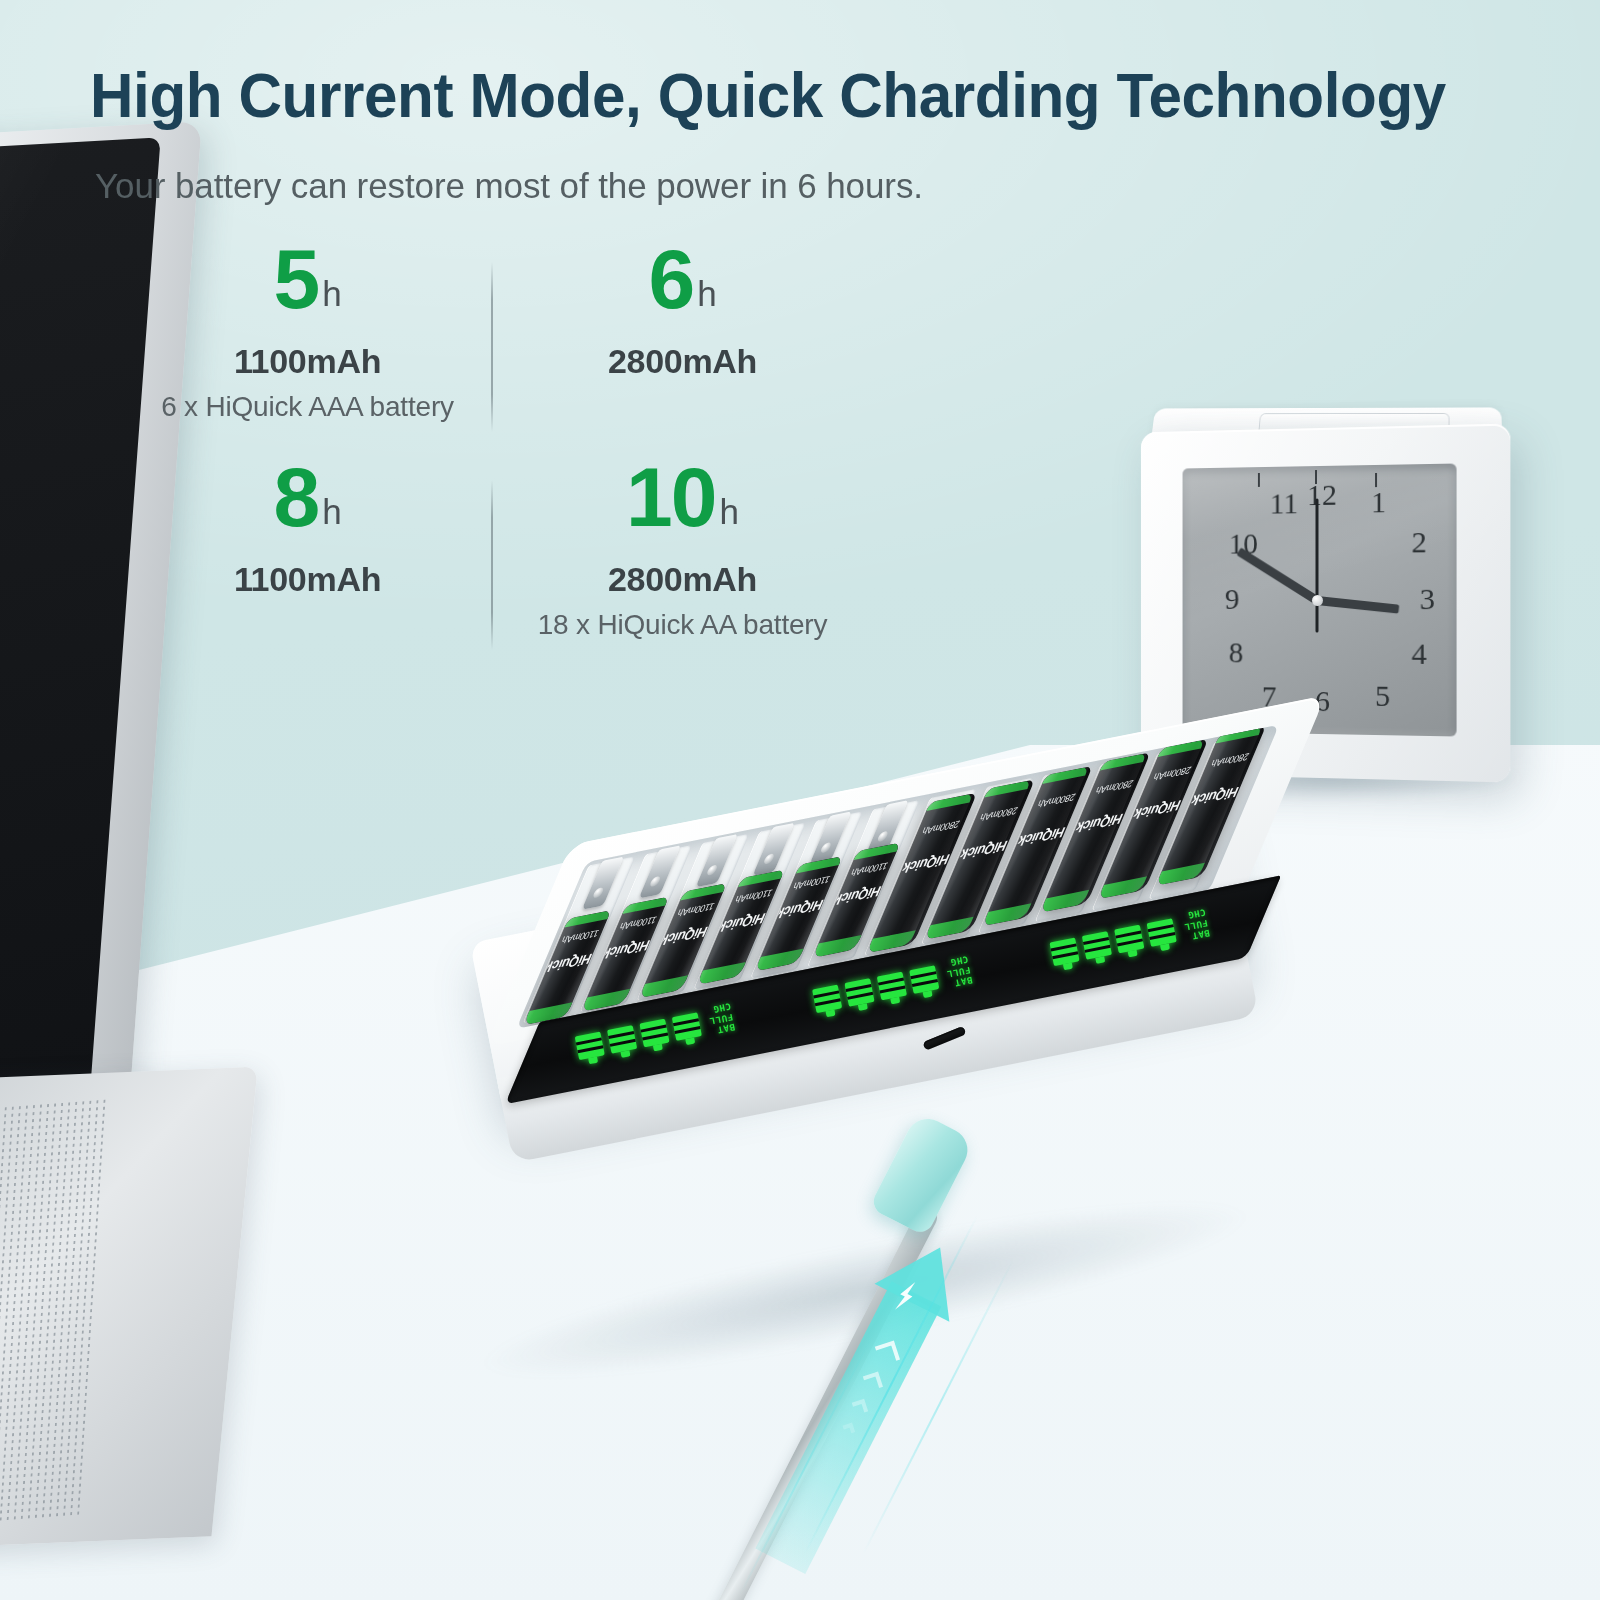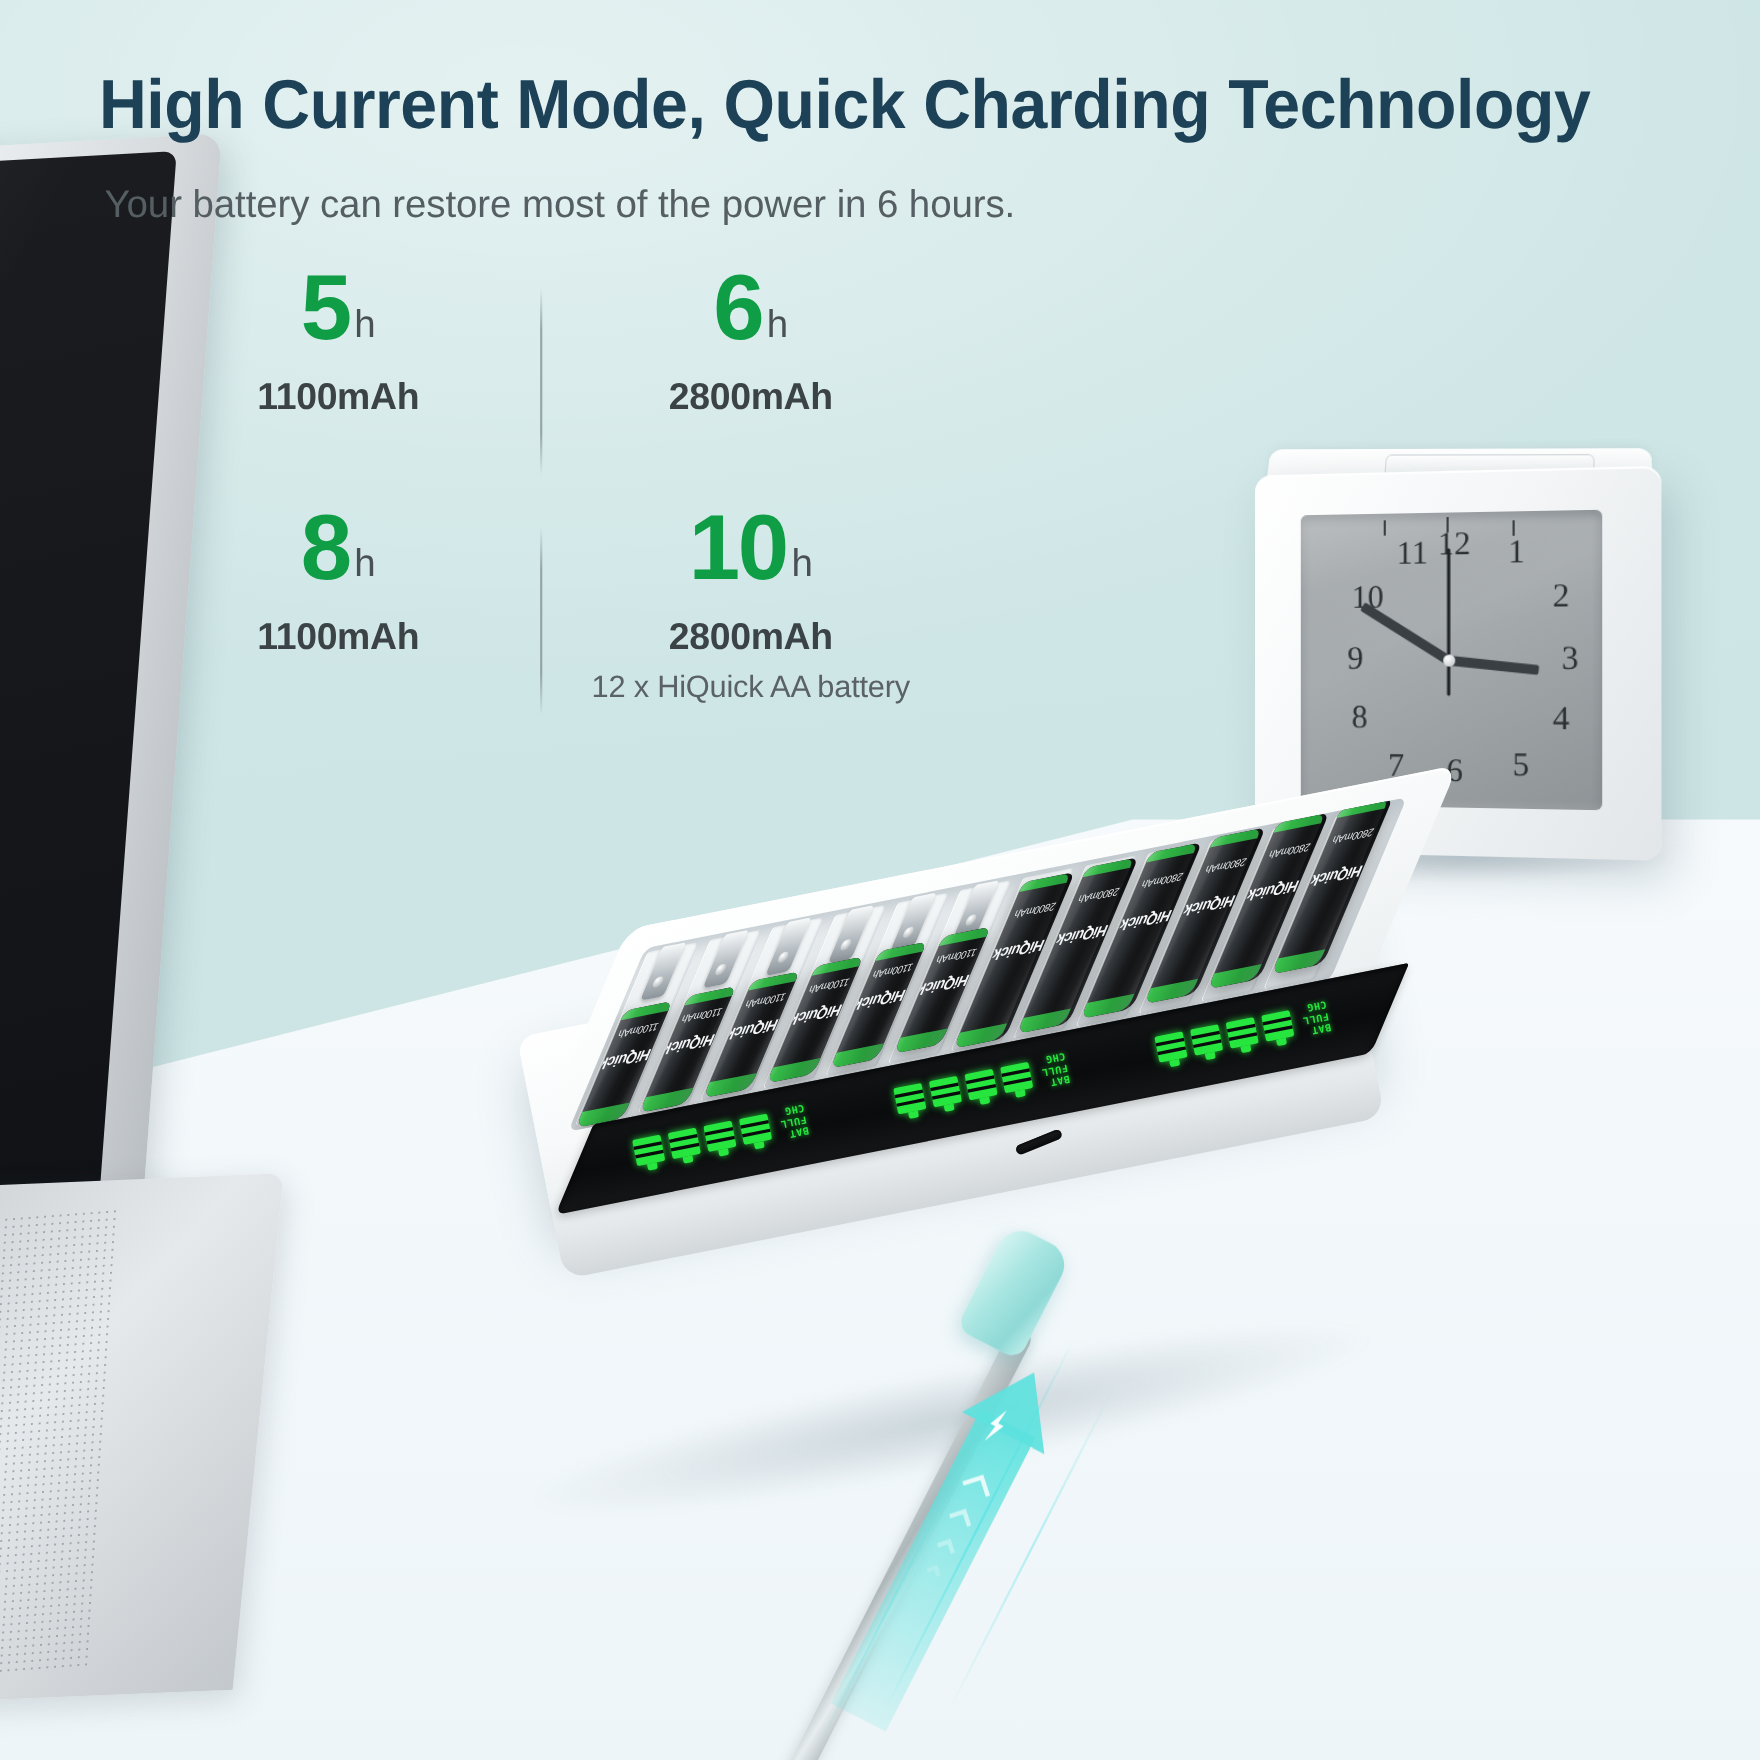--- a/index.html
+++ b/index.html
@@ -390,20 +390,21 @@
 
   <div class="stats">
 
     <div class="stat-row">
       <div class="stat-cell">
         <div class="stat-hours">
           <span class="stat-num">5</span>
           <span class="stat-h">h</span>
         </div>
         <div class="stat-mah">1100mAh</div>
+        <div class="stat-desc">6 x HiQuick AAA battery</div>
         <div class="vdiv"></div>
       </div>
       <div class="stat-cell">
         <div class="stat-hours">
           <span class="stat-num">6</span>
           <span class="stat-h">h</span>
         </div>
         <div class="stat-mah">2800mAh</div>
       </div>
     </div>
@@ -416,21 +417,21 @@
         </div>
         <div class="stat-mah">1100mAh</div>
         <div class="vdiv"></div>
       </div>
       <div class="stat-cell">
         <div class="stat-hours">
           <span class="stat-num">10</span>
           <span class="stat-h">h</span>
         </div>
         <div class="stat-mah">2800mAh</div>
-        <div class="stat-desc">12 x HiQuick AA battery</div>
+        <div class="stat-desc">18 x HiQuick AA battery</div>
       </div>
     </div>
 
   </div>
 
   <div class="clock-shadow"></div>
   <div class="clock">
     <div class="clock-top"></div>
     <div class="snooze"></div>
     <div class="clock-body"></div>

